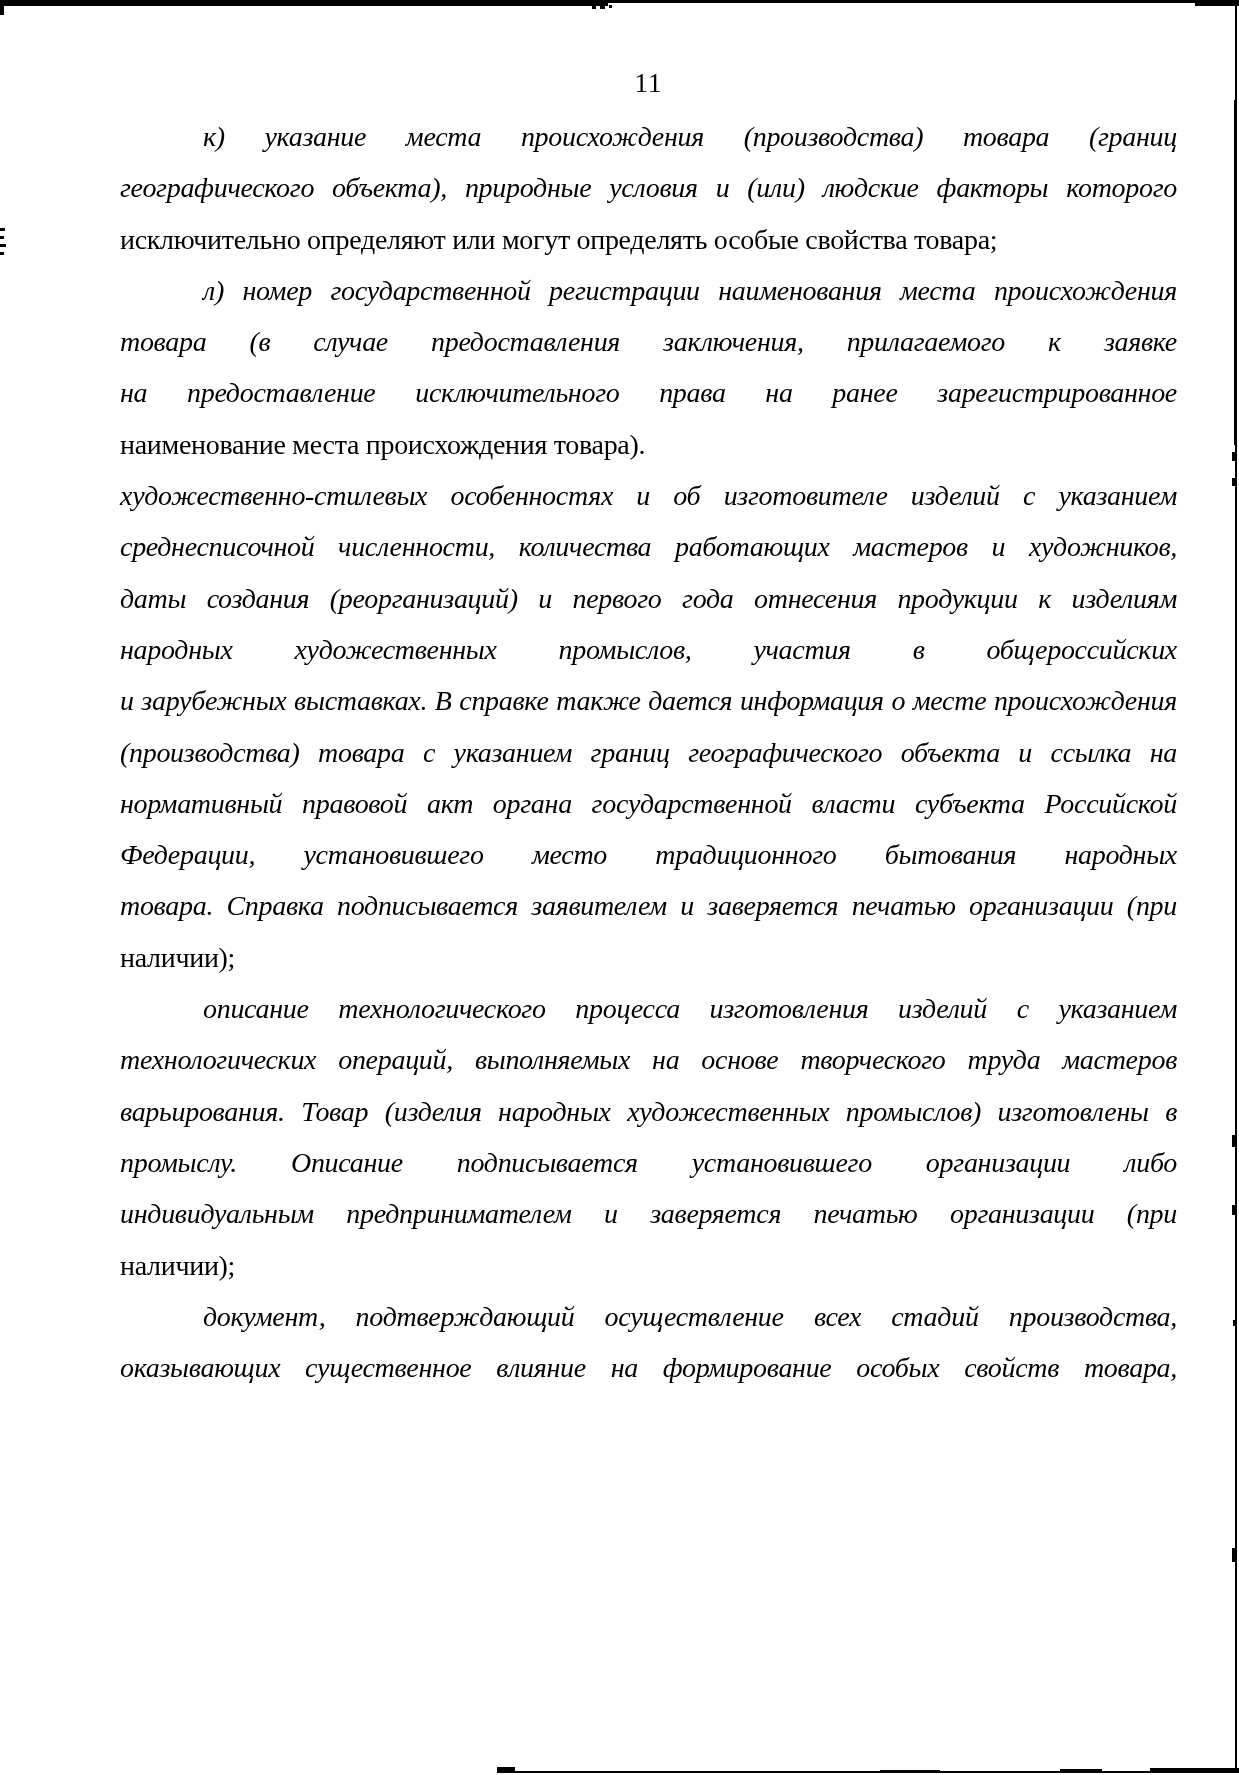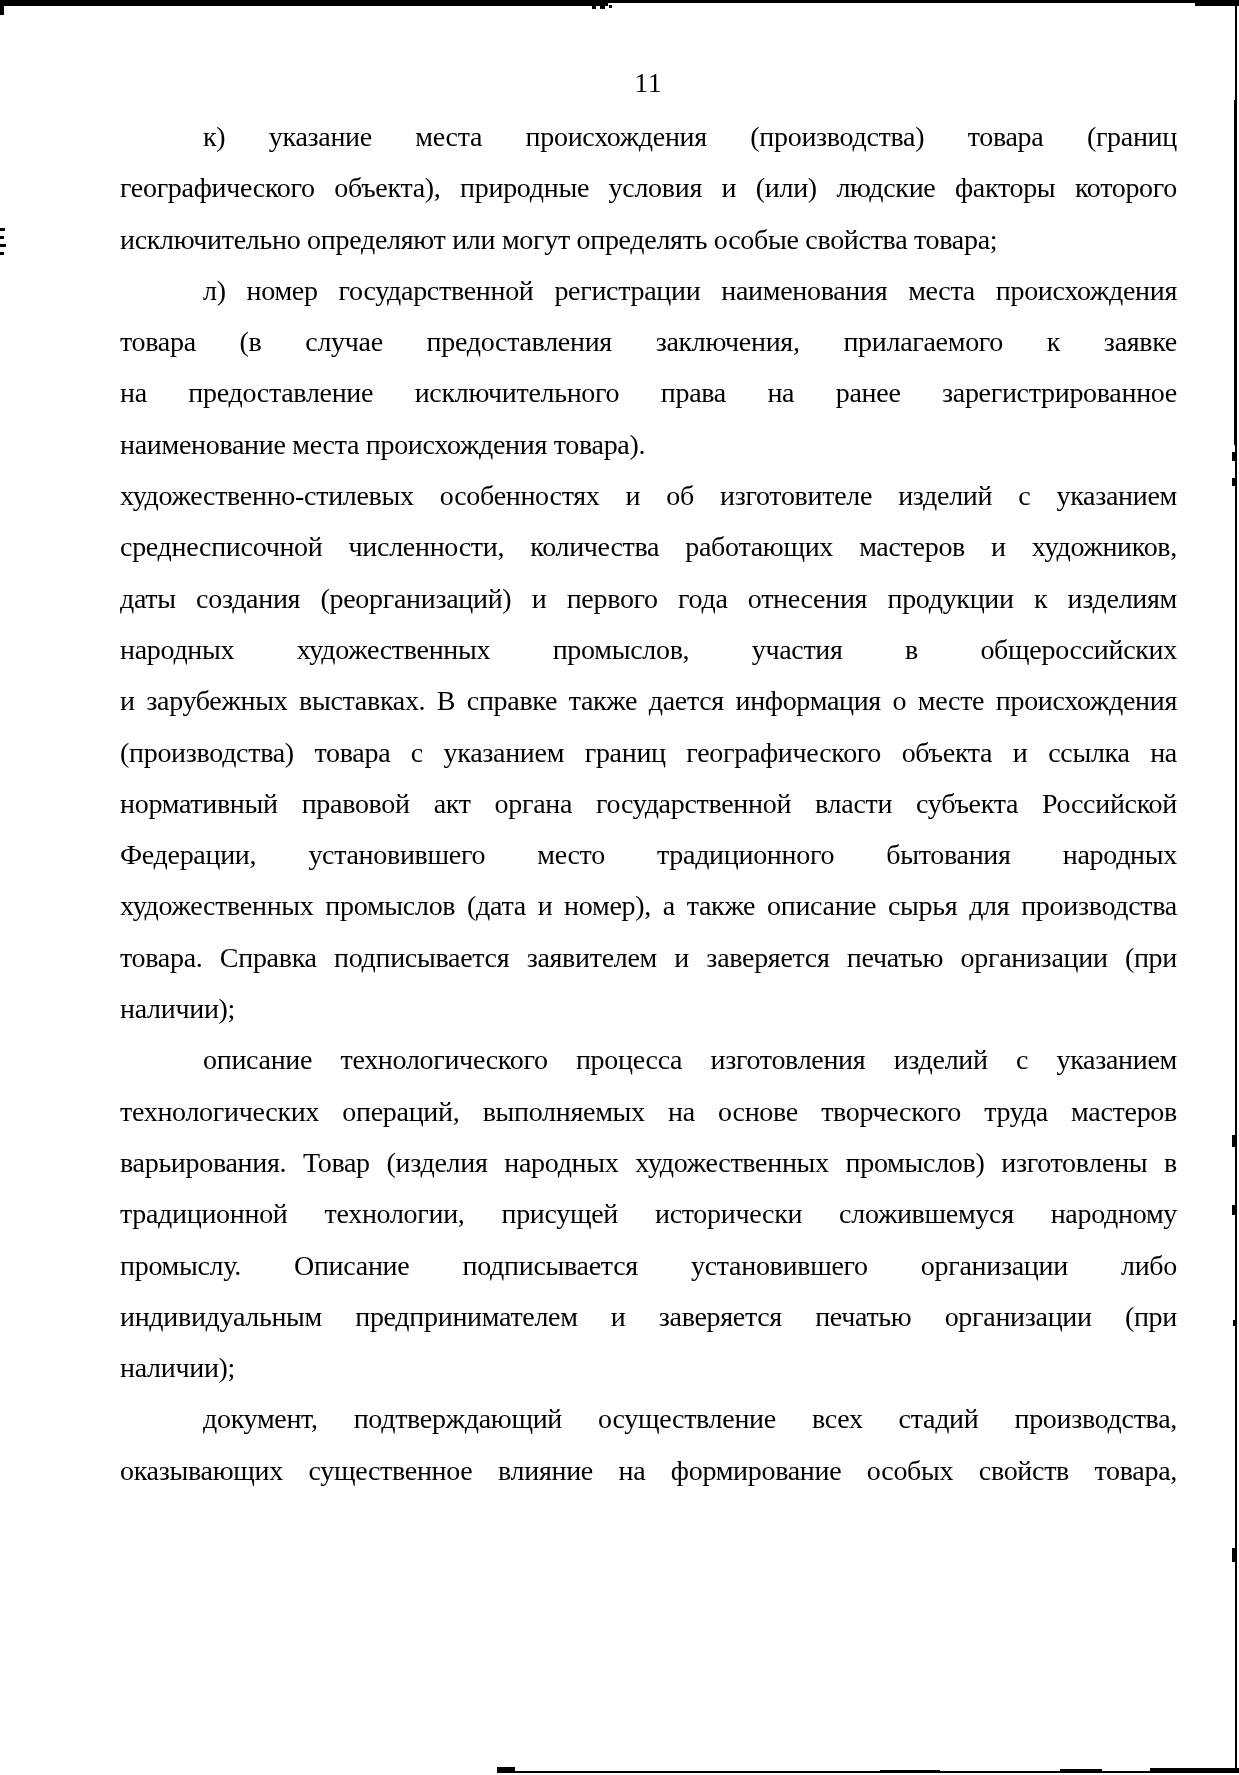--- a/index.html
+++ b/index.html
@@ -26,20 +26,21 @@
     height: 51.3px;
     line-height: 51.3px;
     font-size: 28px;
     letter-spacing: -0.3px;
     white-space: nowrap;
   }
   .j {
     text-align: justify;
     text-align-last: justify;
     text-justify: inter-word;
+    font-style: italic;
   }
   .last {
     text-align: left;
     text-align-last: left;
     font-family: Liberation Serif, serif;
   }
   .indent { text-indent: 83px; }
   .artifact { position: absolute; background: #000000; }
   
   .a-topbar-left   { left: 0; top: 0; width: 608px; height: 6px; }
@@ -120,30 +121,28 @@
 
     <div>
       <div class="line j">художественно-стилевых особенностях и об изготовителе изделий с указанием</div>
       <div class="line j">среднесписочной численности, количества работающих мастеров и художников,</div>
       <div class="line j">даты создания (реорганизаций) и первого года отнесения продукции к изделиям</div>
       <div class="line j">народных художественных промыслов, участия в общероссийских</div>
       <div class="line j">и зарубежных выставках. В справке также дается информация о месте происхождения</div>
       <div class="line j">(производства) товара с указанием границ географического объекта и ссылка на</div>
       <div class="line j">нормативный правовой акт органа государственной власти субъекта Российской</div>
       <div class="line j">Федерации, установившего место традиционного бытования народных</div>
-      <div class="line j">художественных промыслов (дата и номер), а также описание сырья для производства</div>
       <div class="line j">товара. Справка подписывается заявителем и заверяется печатью организации (при</div>
       <div class="line last">наличии);</div>
     </div>
 
     <div>
       <div class="line j indent">описание технологического процесса изготовления изделий с указанием</div>
       <div class="line j">технологических операций, выполняемых на основе творческого труда мастеров</div>
       <div class="line j">варьирования. Товар (изделия народных художественных промыслов) изготовлены в</div>
-      <div class="line j">традиционной технологии, присущей исторически сложившемуся народному</div>
       <div class="line j">промыслу. Описание подписывается установившего организации либо</div>
       <div class="line j">индивидуальным предпринимателем и заверяется печатью организации (при</div>
       <div class="line last">наличии);</div>
     </div>
 
     <div>
       <div class="line j indent">документ, подтверждающий осуществление всех стадий производства,</div>
       <div class="line j">оказывающих существенное влияние на формирование особых свойств товара,</div>
     </div>
 

